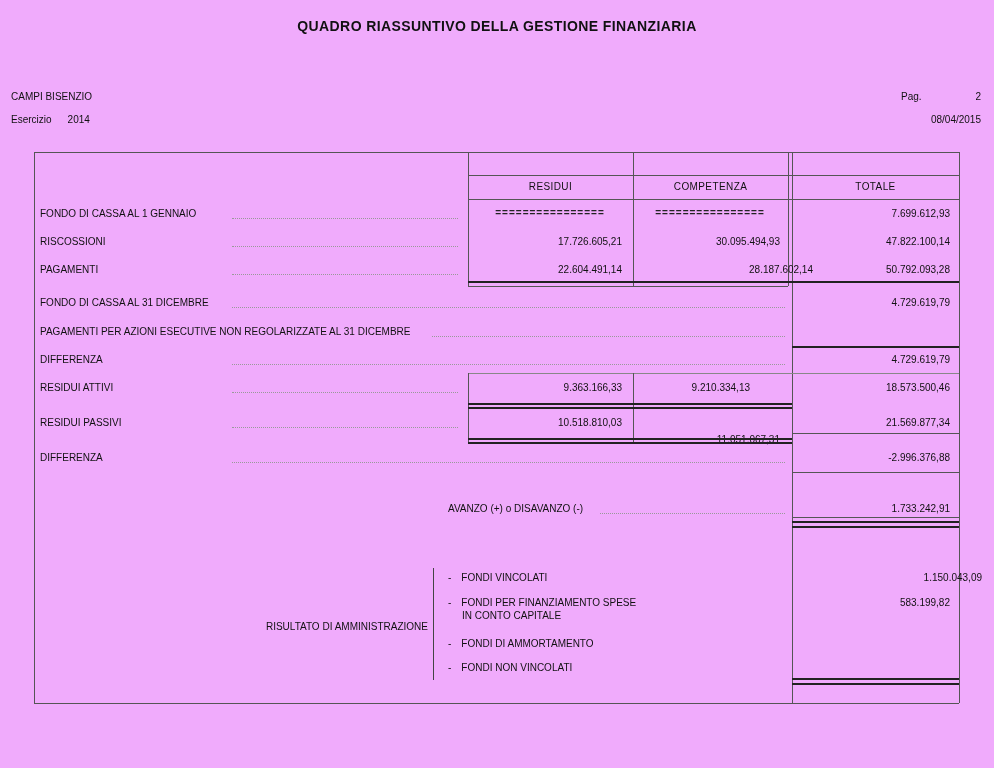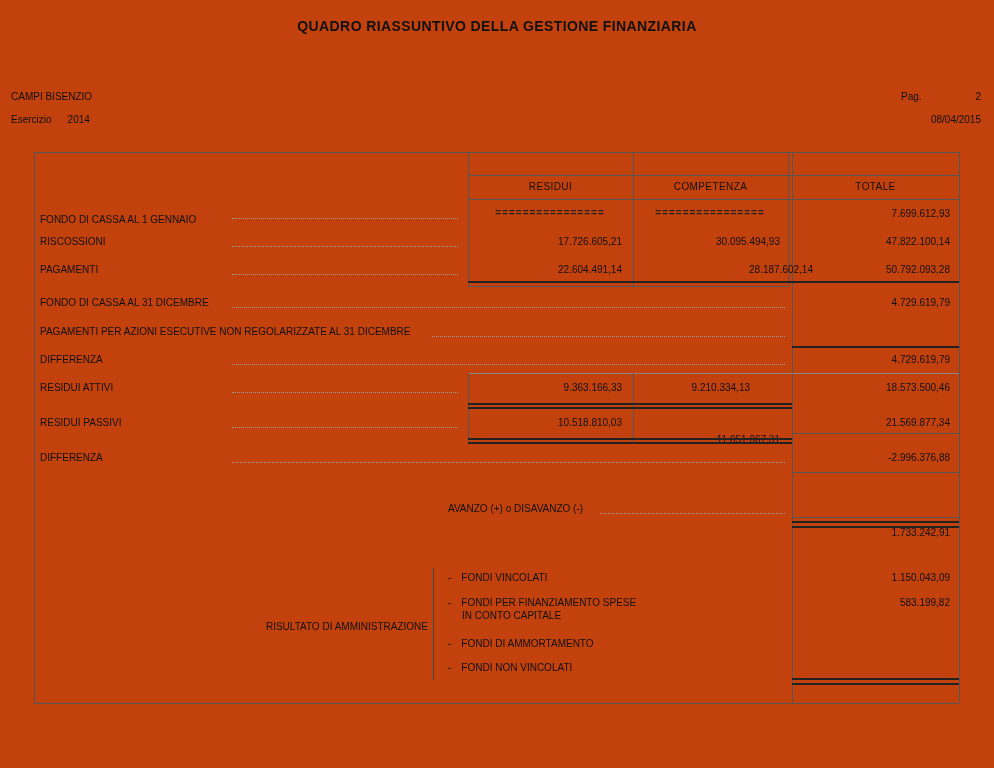--- a/index.html
+++ b/index.html
@@ -1,17 +1,17 @@
 <!DOCTYPE html>
 <html><head>
 <meta charset="utf-8">
 <style>
   html,body{margin:0;padding:0;background:#fff;}
   .page{
-    position:relative;width:994px;height:768px;background:#c2410c;
+    position:relative;width:994px;height:768px;background:#f0abfc;
     font-family:"Liberation Sans",sans-serif;color:#111;overflow:hidden;
   }
   .abs{position:absolute;}
   .t10{font-size:10px;line-height:12px;white-space:nowrap;}
   .title{font-size:14px;font-weight:bold;letter-spacing:0.4px;text-align:center;left:0;right:0;top:18px;}
   .hline{position:absolute;background:#555;height:1px;}
   .hthick{position:absolute;background:#222;height:2px;}
   .vline{position:absolute;background:#555;width:1px;}
   .leader{position:absolute;border-bottom:1px dotted #9a9a9a;height:1px;}
   .num{text-align:right;}
@@ -43,21 +43,21 @@
   <div class="hline" style="left:468px;top:199px;width:491px;"></div>
   <div class="vline" style="left:468px;top:152px;height:134px;"></div>
   <div class="vline" style="left:633px;top:152px;height:134px;"></div>
   <div class="vline" style="left:788px;top:152px;height:134px;"></div>
   <div class="vline" style="left:792px;top:152px;height:551px;"></div>
 
   <div class="abs t10 ctr hdr" style="left:468px;top:181px;width:165px;">RESIDUI</div>
   <div class="abs t10 ctr hdr" style="left:633px;top:181px;width:155px;">COMPETENZA</div>
   <div class="abs t10 ctr hdr" style="left:792px;top:181px;width:167px;">TOTALE</div>
 
-  <div class="abs t10" style="left:40px;top:208px;margin-top:6px;">FONDO DI CASSA AL 1 GENNAIO</div>
+  <div class="abs t10" style="left:40px;top:208px;">FONDO DI CASSA AL 1 GENNAIO</div>
   <div class="leader" style="left:232px;top:217px;width:226px;"></div>
   <div class="abs t10 ctr eq" style="left:470px;top:207px;width:160px;">================</div>
   <div class="abs t10 ctr eq" style="left:635px;top:207px;width:150px;">================</div>
   <div class="abs t10 num" style="left:794px;top:208px;width:156px;">7.699.612,93</div>
 
   <div class="abs t10" style="left:40px;top:236px;">RISCOSSIONI</div>
   <div class="leader" style="left:232px;top:245px;width:226px;"></div>
   <div class="abs t10 num" style="left:470px;top:236px;width:152px;">17.726.605,21</div>
   <div class="abs t10 num" style="left:635px;top:236px;width:145px;">30.095.494,93</div>
   <div class="abs t10 num" style="left:794px;top:236px;width:156px;">47.822.100,14</div>
@@ -106,32 +106,32 @@
   <div class="hthick" style="left:468px;top:438px;width:324px;"></div>
   <div class="hthick" style="left:468px;top:442px;width:324px;"></div>
 
   <div class="abs t10" style="left:40px;top:452px;">DIFFERENZA</div>
   <div class="leader" style="left:232px;top:461px;width:553px;"></div>
   <div class="abs t10 num" style="left:794px;top:452px;width:156px;">-2.996.376,88</div>
   <div class="hline" style="left:792px;top:472px;width:167px;"></div>
 
   <div class="abs t10" style="left:448px;top:503px;">AVANZO (+) o DISAVANZO (-)</div>
   <div class="leader" style="left:600px;top:512px;width:185px;"></div>
-  <div class="abs t10 num" style="left:794px;top:527px;width:156px;">1.733.242,91</div>
+  <div class="abs t10 num" style="left:794px;top:503px;width:156px;">1.733.242,91</div>
   <div class="hline" style="left:792px;top:517px;width:167px;"></div>
   <div class="hthick" style="left:792px;top:521px;width:167px;"></div>
   <div class="hthick" style="left:792px;top:526px;width:167px;"></div>
 
   <div class="abs t10 num" style="left:240px;top:621px;width:188px;">RISULTATO DI AMMINISTRAZIONE</div>
   <div class="vline" style="left:433px;top:568px;height:112px;background:#444;"></div>
 
   <div class="abs t10" style="left:448px;top:572px;">
     <span>-</span><span style="display:inline-block;width:10px;"></span><span>FONDI VINCOLATI</span>
   </div>
-  <div class="abs t10 num" style="left:794px;top:572px;width:156px;">1.150.043,09</div>
+  <div class="abs t10 num" style="left:794px;top:572px;width:156px;padding-left:32px;">1.150.043,09</div>
 
   <div class="abs t10" style="left:448px;top:597px;">
     <span>-</span><span style="display:inline-block;width:10px;"></span><span>FONDI PER FINANZIAMENTO SPESE</span>
   </div>
   <div class="abs t10" style="left:462px;top:610px;">IN CONTO CAPITALE</div>
   <div class="abs t10 num" style="left:794px;top:597px;width:156px;">583.199,82</div>
 
   <div class="abs t10" style="left:448px;top:638px;">
     <span>-</span><span style="display:inline-block;width:10px;"></span><span>FONDI DI AMMORTAMENTO</span>
   </div>

